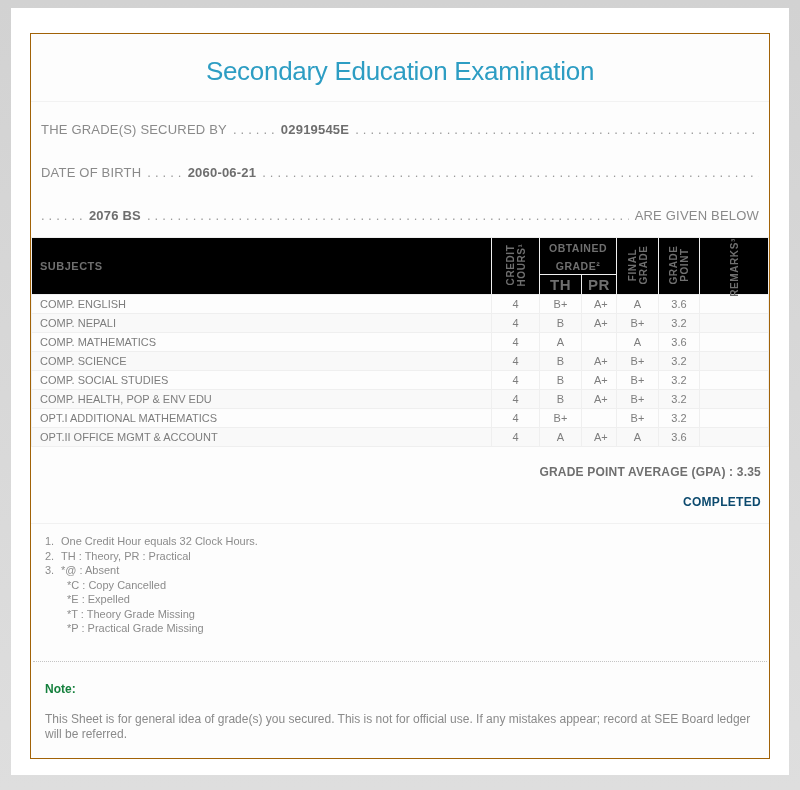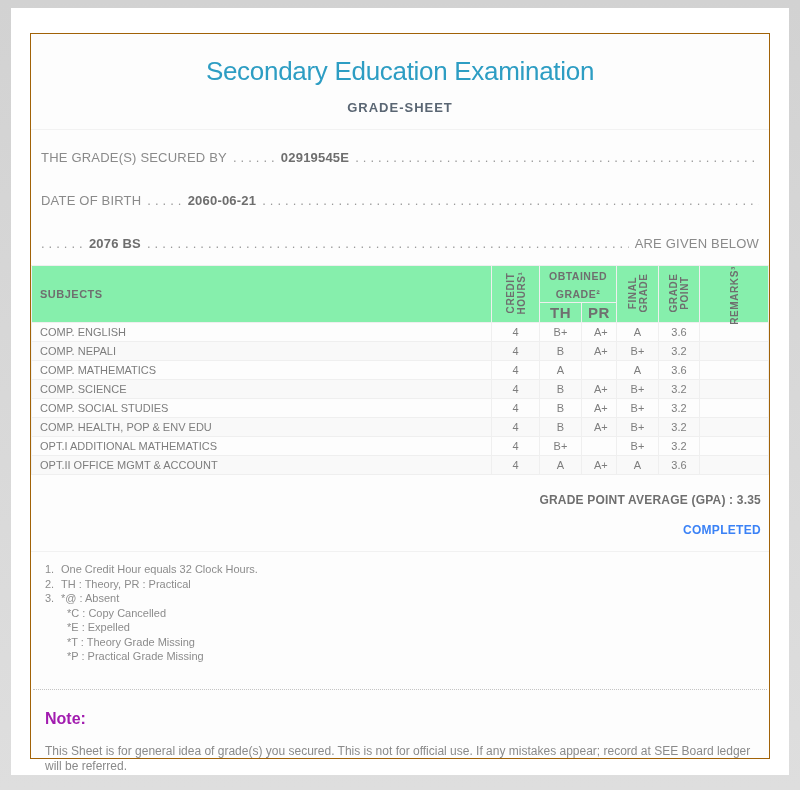--- a/index.html
+++ b/index.html
@@ -20,58 +20,57 @@
                font-size:13px; color:#8a8a8a; letter-spacing:0.2px;justify-content:space-between; }
   .info-line .prefix { flex:0 0 auto; margin-right:6px; }
   .info-line .lead { flex:0 0 auto; margin-right:6px; color:#9a9a9a; }
   .info-line .value { flex:0 0 auto; font-weight:bold; color:#6e6e6e; }
   .info-line .filler { flex:1 1 auto; overflow:hidden; margin-left:6px; color:#9a9a9a; }
   .info-line .suffix { flex:0 0 auto; margin-left:6px; }
 
   
   table.grades { width:100%; border-collapse:collapse; table-layout:fixed; }
   table.grades th, table.grades td { border:1px solid #efefef; }
-  table.grades thead th { color:#6f6f6f; font-weight:bold; background:#86efac; }
+  table.grades thead th { color:#6f6f6f; font-weight:bold; background:#000000; }
   .subj-h { text-align:left; padding-left:8px; font-size:11px; letter-spacing:0.5px; }
   .rot-h { height:57px; text-align:center; vertical-align:middle; }
   .vtxt { display:inline-block; transform:rotate(-90deg); white-space:pre-line;
           font-size:10px; line-height:11px; font-weight:bold; letter-spacing:0.6px; color:#6f6f6f; }
   .obtained { height:37px; text-align:center; vertical-align:middle; }
   .obtained span { white-space:pre-line; font-size:10.5px; line-height:13px; letter-spacing:0.5px; }
   .sub-h { height:20px; text-align:center; font-size:15px; letter-spacing:0.5px; }
   table.grades tbody td { height:19px; font-size:11px; color:#7d7d7d; text-align:center; padding:2px 12px; }
   table.grades tbody td.subj { text-align:left; padding-left:8px; }
   table.grades tbody tr:nth-child(even) td { background:#f9f9f9; }
 
   
   .summary { padding:18px 8px 14px; border-bottom:1px solid #f1f1f1; text-align:right; }
   .summary .gpa { font-size:12px; font-weight:bold; color:#6f6f6f; letter-spacing:0.2px; }
-  .summary .status { margin-top:16px; font-size:12px; font-weight:bold; color:#3b82f6; letter-spacing:0.3px; }
+  .summary .status { margin-top:16px; font-size:12px; font-weight:bold; color:#0c4a6e; letter-spacing:0.3px; }
 
   
   .footnotes { padding:10px 14px 0; font-size:11px; line-height:14.5px; color:#8c8c8c; }
   .fn-row { display:flex; }
   .fn-num { flex:0 0 16px; }
   .fn-row.sub { padding-left:22px; }
 
   
   .divider { margin:25px 2px 0; border-top:1px dotted #c4c4c4; height:0; }
   .note { padding:20px 14px 0; }
-  .note-label { font-size:16px; font-weight:bold; color:#a21caf; }
+  .note-label { font-size:12px; font-weight:bold; color:#15803d; }
   .note-text { margin-top:16px; font-size:12px; line-height:15px; color:#8a8a8a; max-width:712px; }
 </style>
 </head>
 <body>
 
 <div class="page">
   <div class="card">
 
     <div class="header-sec">
       <h1 class="doc-title">Secondary Education Examination</h1>
-      <div class="doc-subtitle">GRADE-SHEET</div>
     </div>
 
     <div class="info-sec">
       <div class="info-line">
         <span class="prefix">THE GRADE(S) SECURED BY</span>
         <span class="lead">. . . . . .</span>
         <span class="value">02919545E</span>
         <span class="filler">. . . . . . . . . . . . . . . . . . . . . . . . . . . . . . . . . . . . . . . . . . . . . . . . . . . . . . . . . . . . . . . . . . . . . . . . . . . . . . . . . . . . . . . . . . . . . . . . . . . . . . . . . . . . . . . . . . . .</span>
       </div>
       <div class="info-line">

